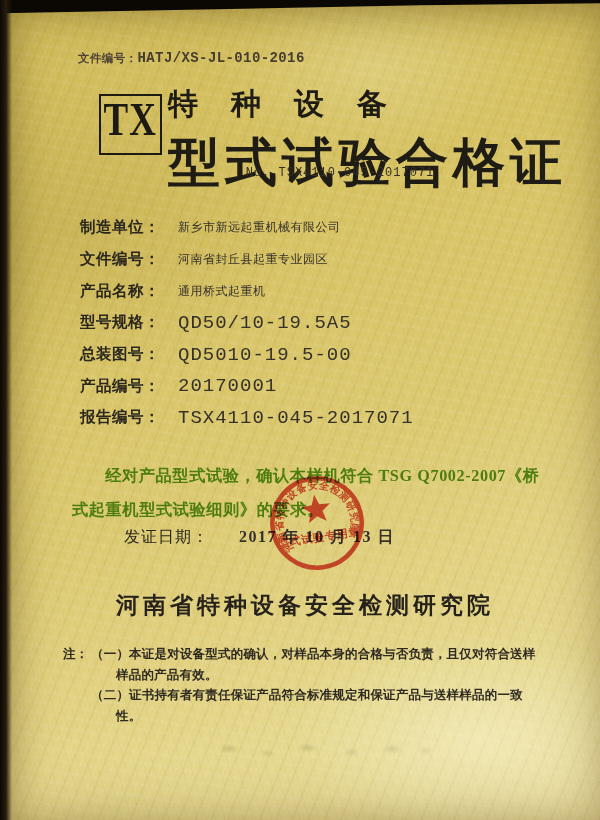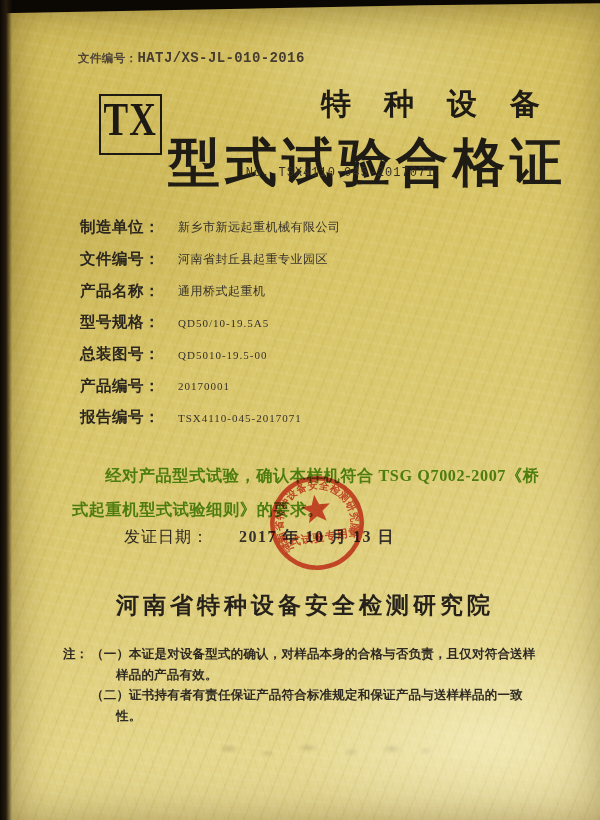--- a/index.html
+++ b/index.html
@@ -37,31 +37,31 @@
 
   .file-no { position:absolute; left:78px; top:50px; font-size:11.5px; letter-spacing:.4px;
     color:#4e4336; font-weight:600; z-index:3; }
   .file-no .mono { font-size:14px; color:#463c30; }
 
   .tx-box { position:absolute; left:99px; top:94px; width:63px; height:61px;
     border:2.5px solid #1d1a14; display:flex; justify-content:center; z-index:3; }
   .tx-box span { font-size:42px; font-weight:700; color:#1d1a14; letter-spacing:1px;
     transform:scaleY(1.12) scaleX(.88); }
 
-  .title-block { position:absolute; left:168px; top:84px; width:372px; text-align:right; z-index:3; }
+  .title-block { position:absolute; left:168px; top:84px; width:372px; text-align:left; z-index:3; }
   .title-small { font-size:30px; font-weight:700; color:#1f1b15; letter-spacing:33px; margin-right:-33px; }
   .title-main  { margin-top:3px; font-size:52px; font-weight:700; color:#1f1b15; letter-spacing:5px; margin-right:-5px; white-space:nowrap; }
   .cert-no { position:absolute; left:105px; top:166px; width:470px; text-align:center;
     font-size:12px; color:#332e25; letter-spacing:1px; z-index:3; }
 
   .fields { position:absolute; left:80px; top:212px; width:440px; z-index:3; }
   .field-row { height:31.7px; display:flex; align-items:center; }
   .field-label { width:98px; font-size:15.5px; font-weight:700; color:#2b271f; letter-spacing:.5px; }
   .field-value { font-size:12px; color:#35302a; letter-spacing:.5px; }
-  .field-value.mono { font-size:11px; letter-spacing:1px;font-family:Liberation Serif, serif; }
+  .field-value.mono { font-size:19px; letter-spacing:1px; }
 
   .statement { position:absolute; left:72px; top:459px; width:478px; z-index:3;
     font-size:16.2px; font-weight:600; color:#4d7c0f; line-height:34px;
     text-indent:2.05em; letter-spacing:.6px; }
 
   .date-row { position:absolute; left:124px; top:527px; display:flex; align-items:center; z-index:4; }
   .date-label { font-size:16px; font-weight:400; color:#2b271f; letter-spacing:1px; }
   .date-value { margin-left:30px; font-size:16px; font-weight:600; color:#35302a; letter-spacing:1.5px; }
 
   .stamp { position:absolute; left:246px; top:452px; width:142px; height:142px; z-index:5;

